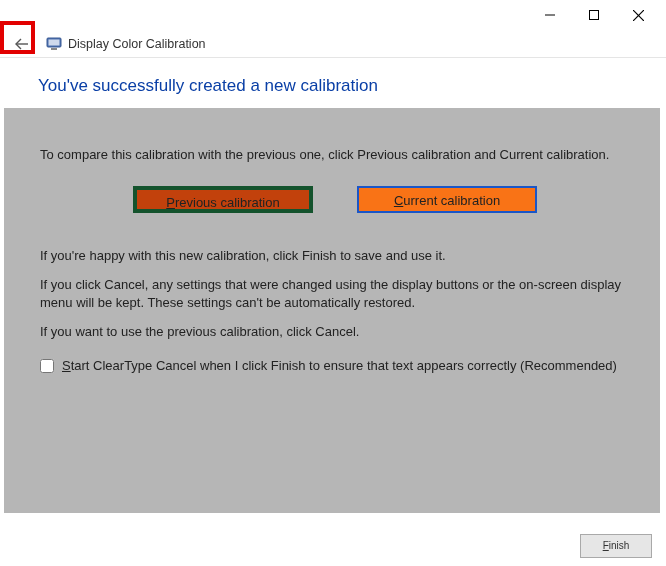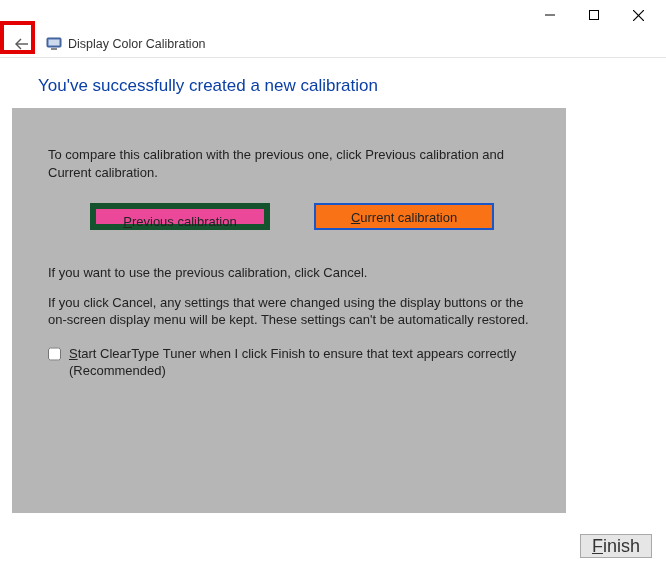--- a/index.html
+++ b/index.html
@@ -63,22 +63,22 @@
     font-size: 12.5px;
     color: #333;
   }
   .page-title {
     color: #0a3fa6;
     font-size: 17px;
     padding: 18px 0 12px 38px;
   }
   .body-area {
     background: #b6b6b6;
-    margin: 0 12px;
-    width: 554px;
+    margin: 0 4px;
+    width: 656px;
     height: 405px;
     padding: 38px 30px 20px 36px;
     color: #222;
     font-size: 13px;
     line-height: 1.35;
   }
   .body-area p { margin: 0 0 12px 0; }
   .compare-row {
     display: flex;
     justify-content: center;
@@ -88,22 +88,22 @@
   .cal-btn {
     width: 180px;
     height: 27px;
     font-size: 13px;
     text-align: center;
     line-height: 25px;
     cursor: default;
     user-select: none;
   }
   .prev-btn {
-    background: #ec4899;
-    border: 6px solid #14532d;
+    background: #c2410c;
+    border: 4px solid #14532d;
   }
   .cur-btn {
     background: #f97316;
     border: 2px solid #1a56c8;
   }
   .mnemonic { text-decoration: underline; }
   .check-row {
     display: flex;
     align-items: flex-start;
     margin-top: 16px;
@@ -121,21 +121,21 @@
     align-items: center;
     padding-right: 14px;
     gap: 8px;
     background: #fff;
   }
   .footer-btn {
     min-width: 72px;
     height: 24px;
     background: #e6e6e6;
     border: 1px solid #a9a9a9;
-    font-size: 18px;
+    font-size: 10px;
     text-align: center;
     line-height: 22px;
     padding: 0 10px;
     cursor: default;
   }
 </style>
 </head>
 <body>
 
 <div class="window">
@@ -184,27 +184,28 @@
 
     <div class="compare-row">
       <div class="cal-btn prev-btn">
         <span class="mnemonic">P</span><span>revious calibration</span>
       </div>
       <div class="cal-btn cur-btn">
         <span class="mnemonic">C</span><span>urrent calibration</span>
       </div>
     </div>
 
+    <p>If you're happy with this new calibration, click Finish to save and use it.</p>
+    <p>If you click Cancel, any settings that were changed using the display buttons or the on-screen display menu will be kept. These settings can't be automatically restored.</p>
     <p>If you want to use the previous calibration, click Cancel.</p>
-    <p>If you click Cancel, any settings that were changed using the display buttons or the on-screen display menu will be kept. These settings can't be automatically restored.</p>
 
     <div class="check-row">
       <input type="checkbox" style="">
       <label>
-        <span class="mnemonic">S</span><span>tart ClearType Tuner when I click Finish to ensure that text appears correctly (Recommended)</span>
+        <span class="mnemonic">S</span><span>tart ClearType Cancel when I click Finish to ensure that text appears correctly (Recommended)</span>
       </label>
     </div>
   </div>
 
   <div class="footer">
     <div class="footer-btn">
       <span class="mnemonic">F</span><span>inish</span>
     </div>
   </div>
 

